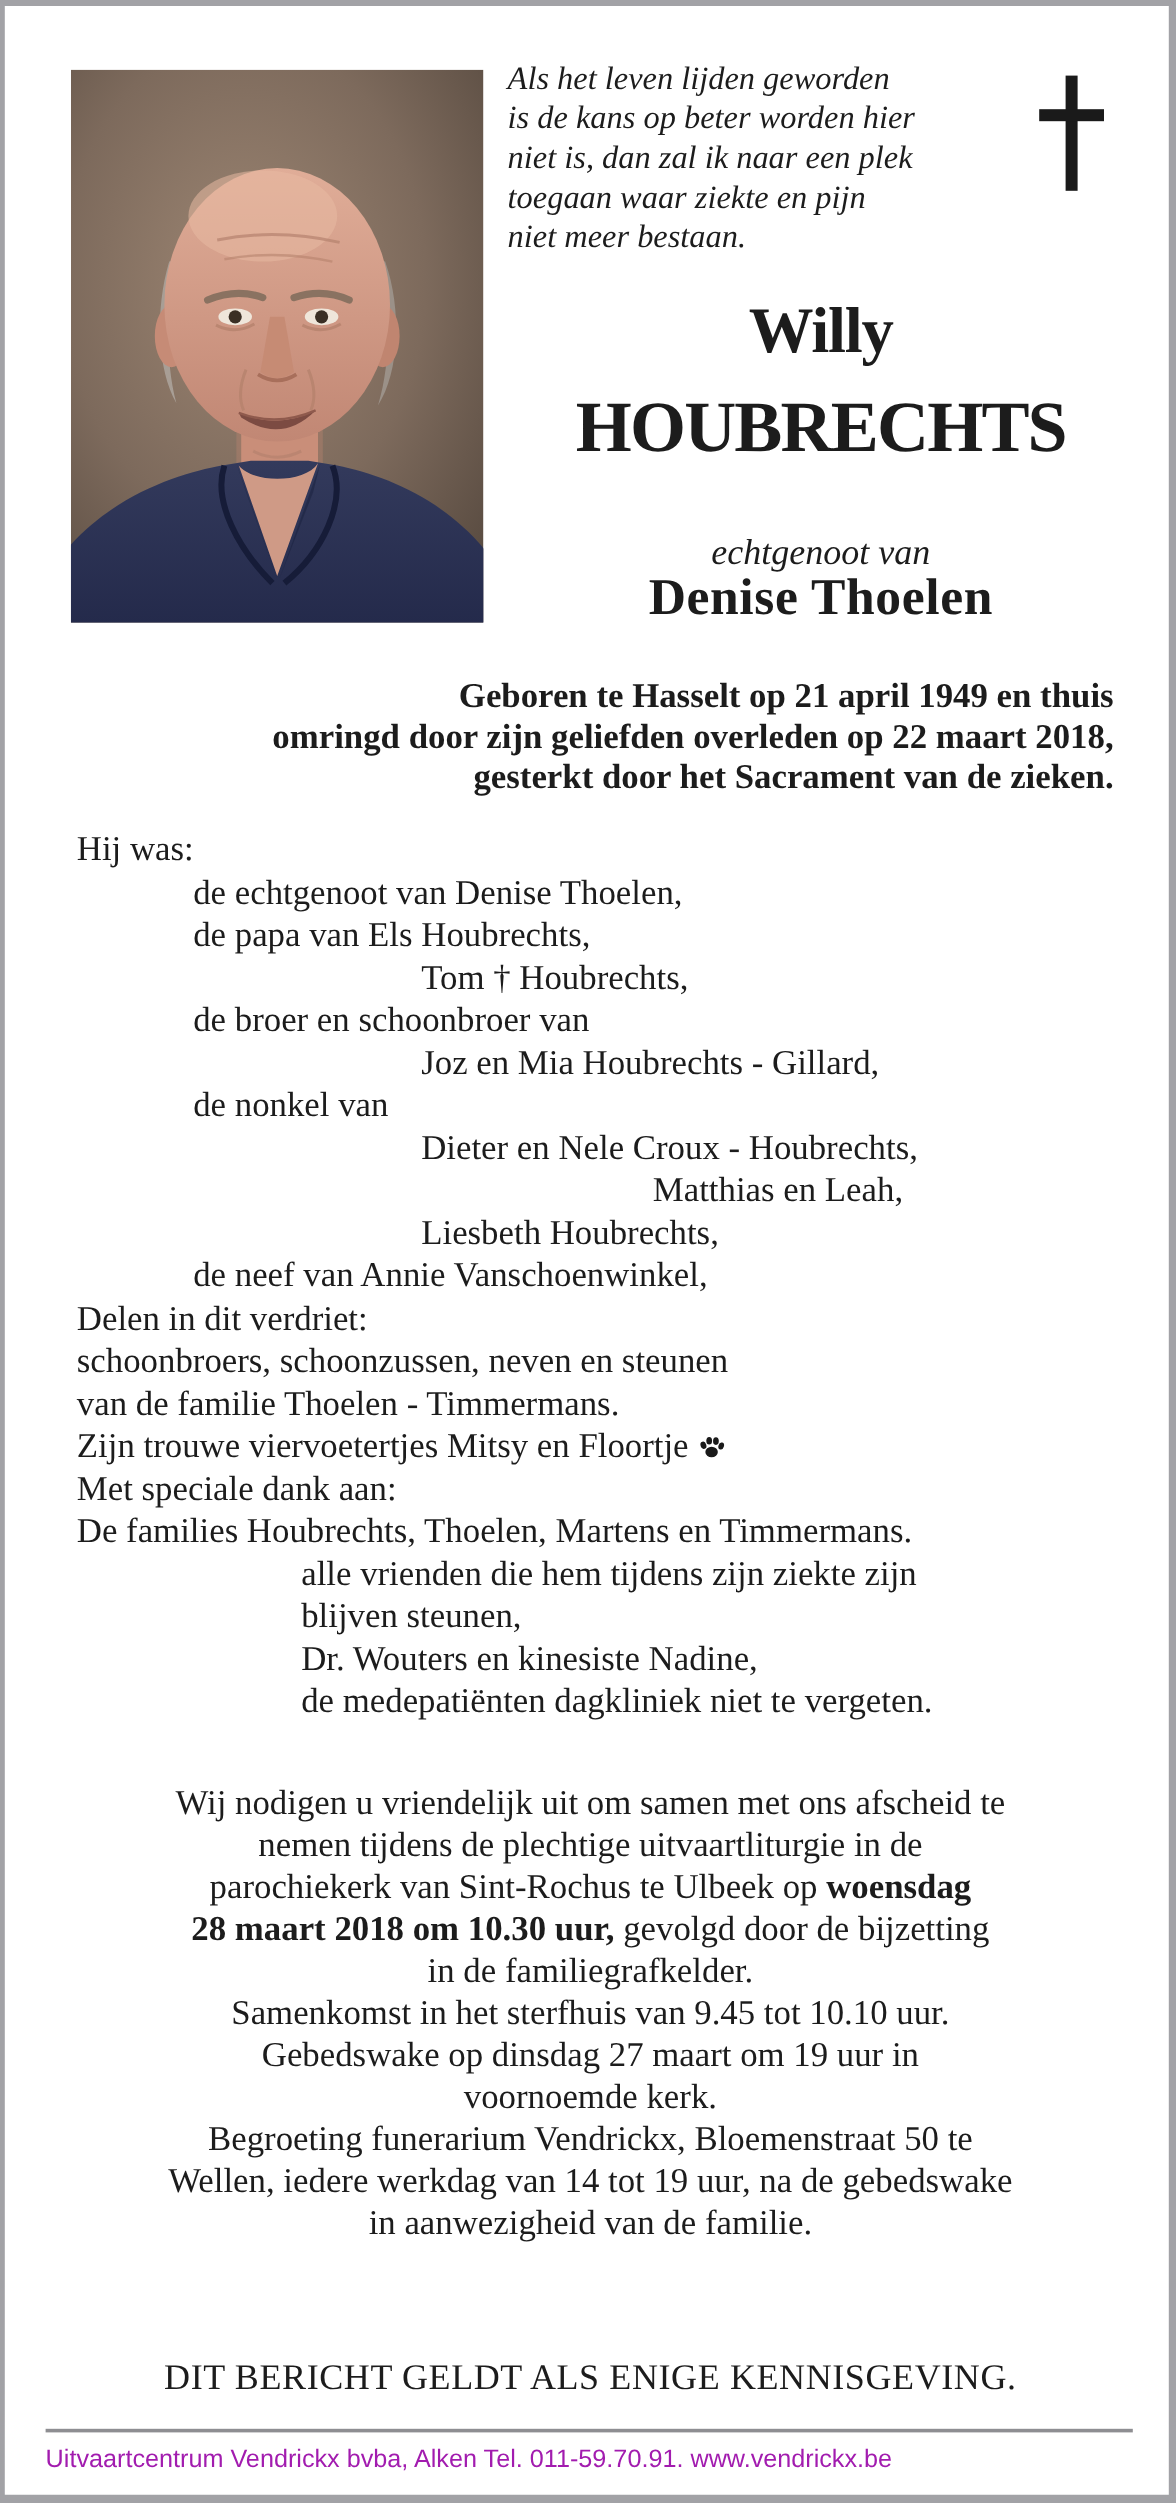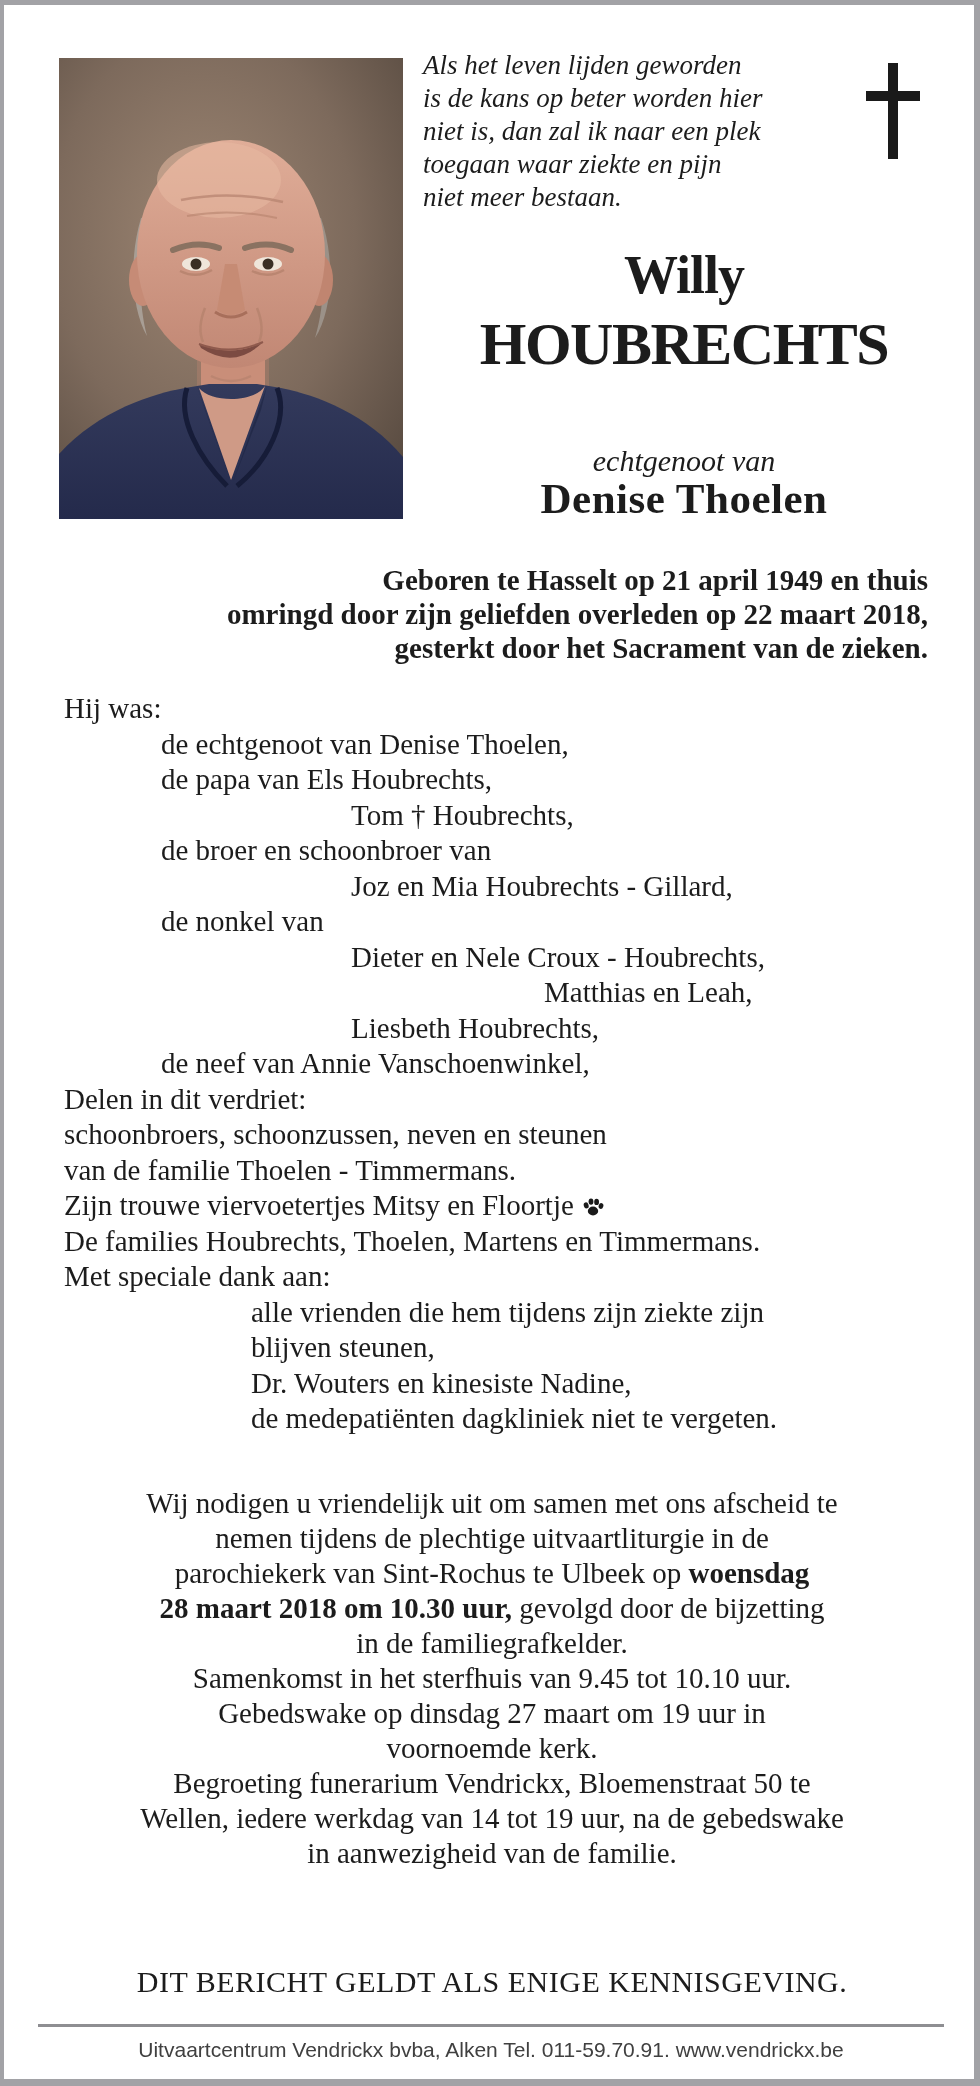--- a/index.html
+++ b/index.html
@@ -20,21 +20,21 @@
   .photo{position:absolute; left:55px; top:53px; width:344px; height:461px; overflow:hidden;}
   .photo svg{display:block;}
   
   .quote{position:absolute; left:419px; top:44px; width:420px;
     font-style:italic; font-size:27px; line-height:33px; text-align:left;}
   
   .cross{position:absolute; left:861px; top:56px; width:56px; height:100px;}
   
   .name-block{position:absolute; left:399px; top:240px; width:562px; text-align:center;}
   .first-name{font-size:54px; font-weight:bold; letter-spacing:-1px; line-height:60px;}
-  .last-name{font-size:60px; font-weight:bold; letter-spacing:-1.5px; line-height:66px; margin-top:6px;}
+  .last-name{font-size:60px; font-weight:bold; letter-spacing:-1.5px; line-height:66px; margin-top:18px;}
   .relation{position:absolute; left:399px; top:438px; width:562px; text-align:center;}
   .relation .rel-label{font-style:italic; font-size:30px; line-height:36px;}
   .relation .rel-name{font-size:43px; line-height:40px; letter-spacing:0.5px;font-weight:bold;}
   
   .intro{position:absolute; left:28px; top:558px; width:896px; text-align:right;
     font-size:29px; line-height:34px;font-weight:bold;}
   
   .family{position:absolute; left:60px; top:686px; width:890px;
     font-size:29px; line-height:35.5px;}
   .ind-0{padding-left:0;}
@@ -48,22 +48,22 @@
     font-size:29px; line-height:35px;}
   .invitation b{font-weight:bold;}
   
   .rouwadres{position:absolute; left:60px; top:1890px; width:880px;
     font-size:29px; line-height:35px; text-align:left;}
   
   .notice{position:absolute; left:34px; top:1960px; width:908px; text-align:center;
     font-size:30px; letter-spacing:0.5px;}
   
   .separator{position:absolute; left:34px; top:2019px; width:906px; height:3px; background:var(--sep);}
-  .footer{position:absolute; left:34px; top:2031px; width:906px; text-align:center;
-    font-family:"Liberation Sans", sans-serif; font-size:21px; line-height:28px; color:#404040;}
+  .footer{position:absolute; left:34px; top:2031px; width:906px; 
+    font-family:"Liberation Sans", sans-serif; font-size:21px; line-height:28px; color:#a21caf;}
 </style>
 </head>
 <body>
 
 <div class="page">
 
   <div class="photo">
     <svg width="344" height="461" viewBox="0 0 344 461">
       <defs>
         <radialGradient id="bgGrad" cx="42%" cy="38%" r="80%">
@@ -177,22 +177,22 @@
       <div class="ind-0"><span>Delen in dit verdriet:</span></div>
       <div class="ind-0"><span>schoonbroers, schoonzussen, neven en steunen</span></div>
       <div class="ind-0"><span>van de familie Thoelen - Timmermans.</span></div>
       <div class="ind-0"><span>Zijn trouwe viervoetertjes Mitsy en Floortje</span><svg class="paw" width="22" height="20" viewBox="0 0 22 20">
     <ellipse cx="11" cy="14" rx="5.2" ry="4.4" fill="#1a1a1a"></ellipse>
     <ellipse cx="4.2" cy="8.4" rx="2.4" ry="3.1" fill="#1a1a1a" transform="rotate(-18 4.2 8.4)"></ellipse>
     <ellipse cx="9" cy="4.6" rx="2.4" ry="3.2" fill="#1a1a1a"></ellipse>
     <ellipse cx="14.6" cy="4.9" rx="2.4" ry="3.2" fill="#1a1a1a"></ellipse>
     <ellipse cx="19" cy="9" rx="2.3" ry="3" fill="#1a1a1a" transform="rotate(18 19 9)"></ellipse>
   </svg></div>
+      <div class="ind-0"><span>Met speciale dank aan:</span></div>
       <div class="ind-0"><span>De families Houbrechts, Thoelen, Martens en Timmermans.</span></div>
-      <div class="ind-0"><span>Met speciale dank aan:</span></div>
       <div class="ind-2"><span>alle vrienden die hem tijdens zijn ziekte zijn</span></div>
       <div class="ind-2"><span>blijven steunen,</span></div>
       <div class="ind-2"><span>Dr. Wouters en kinesiste Nadine,</span></div>
       <div class="ind-2"><span>de medepatiënten dagkliniek niet te vergeten.</span></div>
     </div>
 
   <div class="invitation">
       <div><span>Wij nodigen u vriendelijk uit om samen met ons afscheid te</span></div>
       <div><span>nemen tijdens de plechtige uitvaartliturgie in de</span></div>
       <div><span>parochiekerk van Sint-Rochus te Ulbeek op </span><b>woensdag</b></div>

